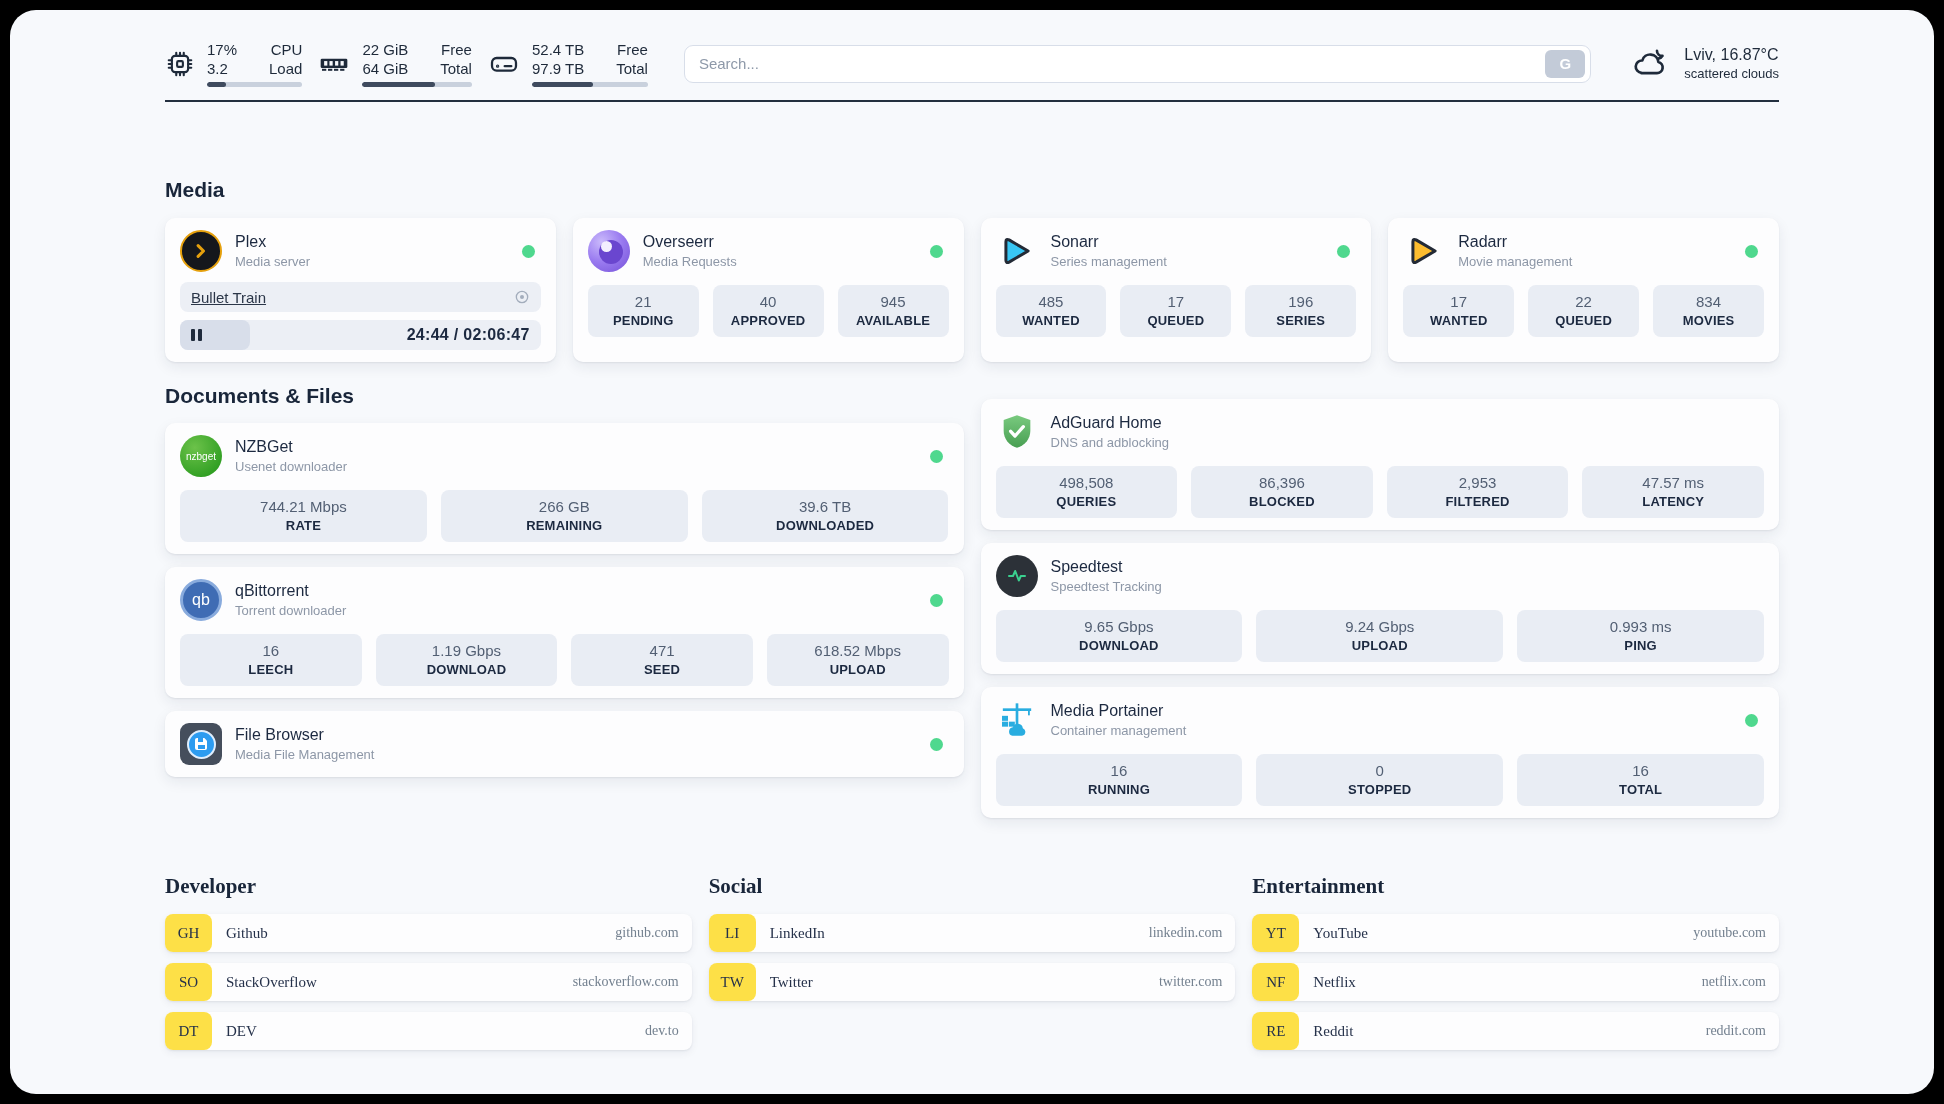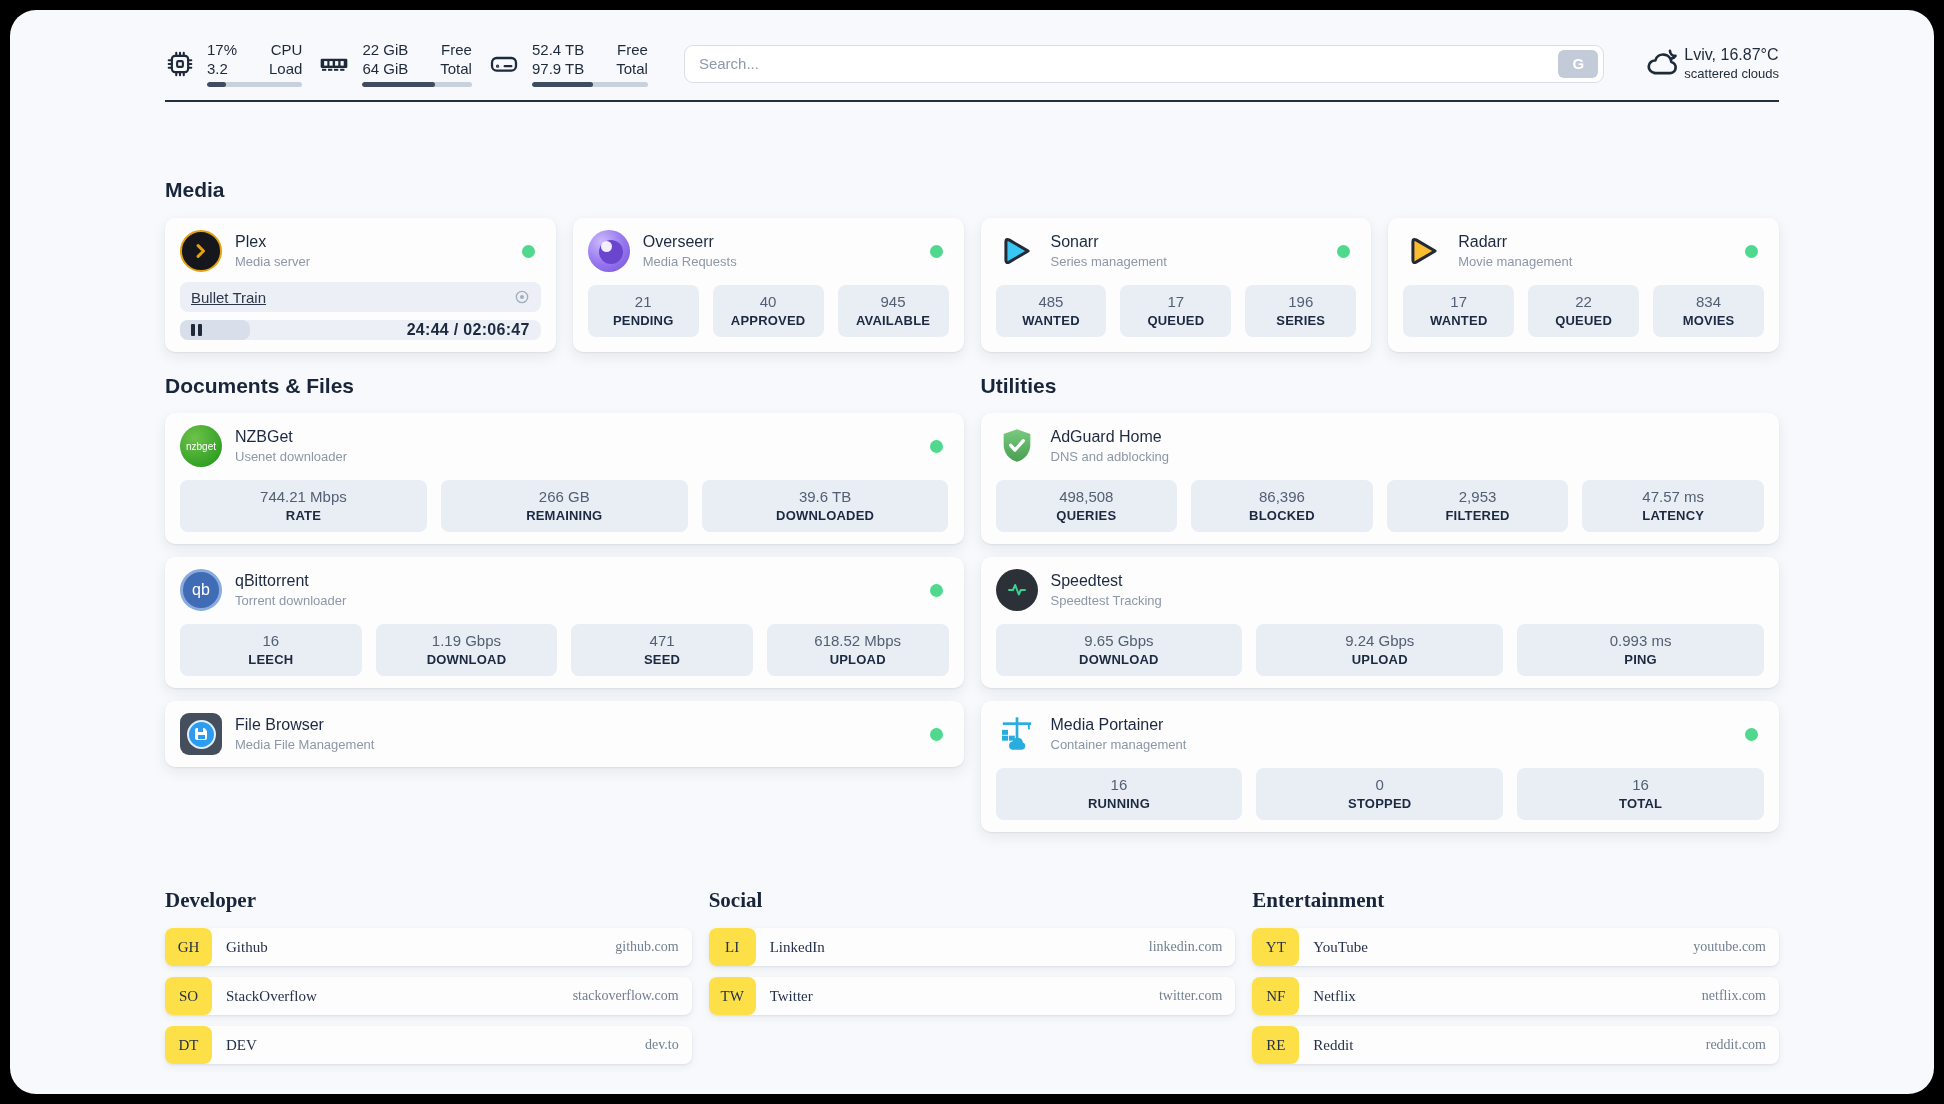--- a/index.html
+++ b/index.html
@@ -15,21 +15,21 @@
   .res-grid { display:grid; grid-template-columns:auto auto; column-gap:32px; font-size:15px; color:#1e2a3a; line-height:19px; }
   .res-lab { text-align:right; }
   .res-bar { margin-top:4px; height:5px; background:#c9d1dd; border-radius:3px; overflow:hidden; }
   .res-fill { display:block; height:100%; background:#3f4b5e; border-radius:3px; }
 
   .search-box { flex:1; margin:0 40px 0 36px; height:38px; background:#fff; border:1.5px solid #d8dee9; border-radius:9px; display:flex; align-items:center; padding:0 5px 0 14px; }
   .search-box input { flex:1; border:none; outline:none; background:transparent; font-size:15px; color:#2b3648; font-family:inherit; }
   .search-box input::placeholder { color:#8e99a9; }
   .g-btn { width:40px; height:28px; background:#c3cbd8; border:none; border-radius:6px; color:#fff; font-size:15px; font-weight:bold; display:flex; align-items:center; justify-content:center; cursor:pointer; font-family:inherit; }
 
-  .weather { display:flex; align-items:center; }
+  .weather { display:flex; align-items:center; gap:13px; }
   .weather-line1 { font-size:16px; color:#1e2a3a; }
   .weather-line2 { font-size:13px; color:#1e2a3a; margin-top:2px; }
 
   .divider { margin-top:13px; border-bottom:2px solid #232f3f; }
 
   
   .section-title { font-size:21px; font-weight:600; color:#19263a; }
   .mt-media { margin-top:76px; }
   .media-grid { display:grid; grid-template-columns:repeat(4,1fr); gap:17px; margin-top:16px; }
 
@@ -42,21 +42,21 @@
   .dot { width:13px; height:13px; border-radius:50%; margin-left:auto; margin-right:6px; flex:none; }
 
   .stats { display:flex; gap:14px; margin-top:13px; }
   .stat { flex:1; background:#e9edf4; border-radius:8px; text-align:center; padding:8px 2px 9px; }
   .stat-value { font-size:15px; color:#525f73; }
   .stat-label { font-size:13px; font-weight:700; color:#1c2940; margin-top:3px; letter-spacing:.2px; }
 
   
   .np-row { margin-top:10px; height:30px; background:#eceff5; border-radius:8px; display:flex; align-items:center; padding:0 11px; font-size:15px; color:#2b3648;text-decoration:underline; }
   .np-cam { margin-left:auto; display:flex; }
-  .pp-row { margin-top:8px; height:20px; background:#eceff5; border-radius:8px; position:relative; display:flex; align-items:center; }
+  .pp-row { margin-top:8px; height:30px; background:#eceff5; border-radius:8px; position:relative; display:flex; align-items:center; }
   .pp-fill { position:absolute; left:0; top:0; bottom:0; background:#d8deea; border-radius:8px; }
   .pp-pause { position:relative; margin-left:11px; display:flex; gap:3.5px; }
   .pp-pause span { width:3.5px; height:12px; background:#1f2b3d; border-radius:1px; }
   .pp-time { margin-left:auto; margin-right:11px; position:relative; font-size:16px; font-weight:600; color:#1c2940; letter-spacing:.3px; }
 
   
   .logo-plex { border-radius:50%; background:#15171c; border:2px solid #e5a00d; }
   .logo-overseerr { border-radius:50%; background:radial-gradient(circle at 32% 28%, #cabafb 0%, #9a7bf0 48%, #7450d8 100%); position:relative; overflow:hidden; }
   .logo-overseerr::before { content:''; position:absolute; width:24px; height:24px; border-radius:50%; background:#6a46cf; left:11px; top:10px; }
   .logo-overseerr::after { content:''; position:absolute; width:11px; height:11px; border-radius:50%; background:#f3effe; left:13px; top:11px; }
@@ -370,21 +370,20 @@
               <div class="svc-name">File Browser</div>
               <div class="svc-desc">Media File Management</div>
             </div>
             <span class="dot" style="background:#4fd88e"></span>
           </div>
         </div>
       </div>
     </div>
 
     <div>
-      <div class="section-title">Utilities</div>
       <div class="col-cards">
 
         <div class="card">
           <div class="card-head">
             <div class="logo">
               <svg width="40" height="40" viewBox="0 0 24 24">
                 <defs>
                       <linearGradient id="ag" x1="0" y1="0" x2="0" y2="1">
                         <stop offset="0" stop-color="#79ca7f"></stop>
                         <stop offset="1" stop-color="#489e52"></stop>

